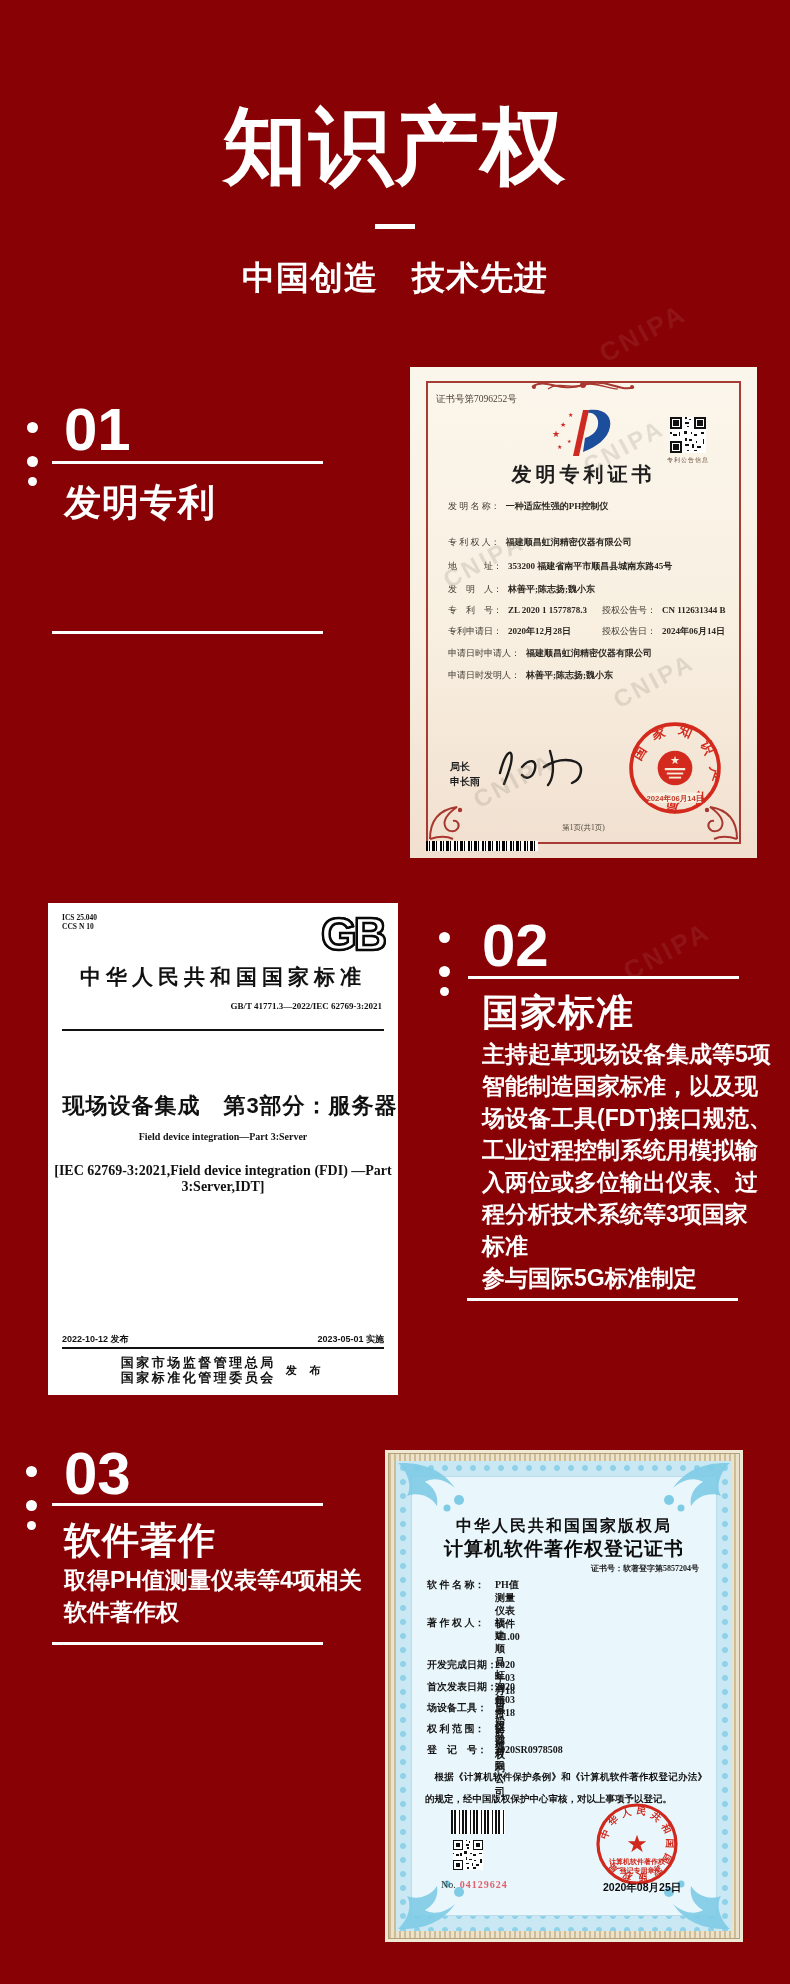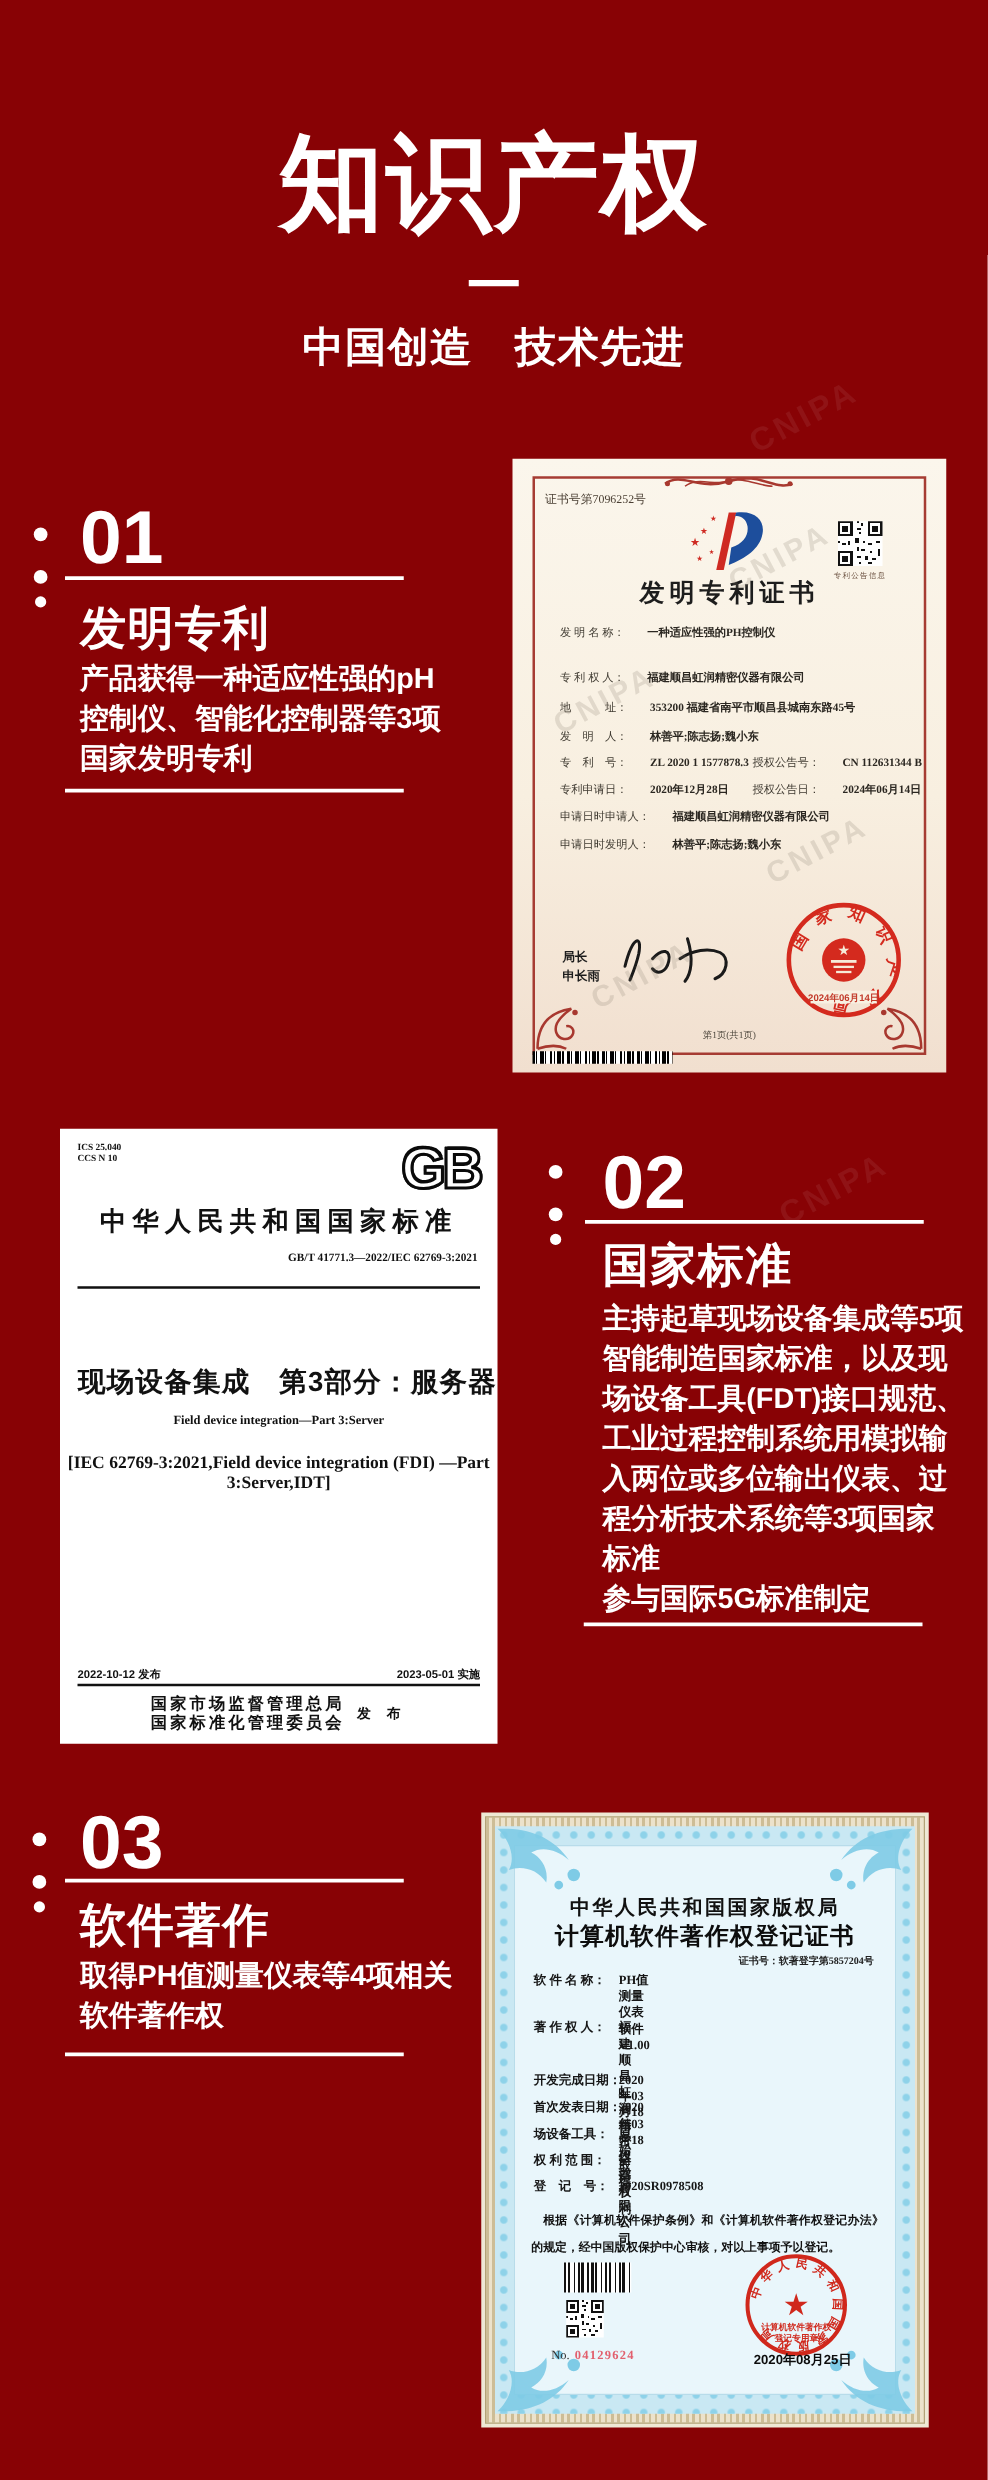--- a/index.html
+++ b/index.html
@@ -53,21 +53,21 @@
   .c1-ornament{position:absolute;left:118px;top:6px;width:110px;height:24px;}
   .c1-corner{position:absolute;width:40px;height:40px;}
   .c1-corner.bl{left:17px;bottom:16px;}
   .c1-corner.br{right:17px;bottom:16px;transform:scaleX(-1);}
   .c1-no{position:absolute;left:26px;top:26px;font-size:9.5px;color:#4a3f33;font-family:"Liberation Serif",serif;}
   .c1-logo{position:absolute;left:140px;top:40px;width:64px;height:52px;}
   .c1-qr{position:absolute;left:260px;top:50px;width:36px;height:36px;}
   .c1-qrlabel{position:absolute;left:250px;top:89px;width:56px;text-align:center;font-size:6px;color:#6b5140;letter-spacing:1px;}
   .c1-title{position:absolute;left:0;right:0;top:94px;text-align:center;font-size:20px;font-weight:bold;letter-spacing:4px;color:#1d1d1d;font-family:"Liberation Serif",serif;}
   .p-row{position:absolute;left:38px;font-size:9px;line-height:11px;color:#3f3a31;white-space:nowrap;font-family:"Liberation Serif",serif;}
-  .p-row .val{color:#2b2721;font-weight:bold;margin-left:18px;}
+  .p-row .val{color:#2b2721;font-weight:bold;margin-left:6px;}
   .pr0{top:134px;} .pr1{top:170px;} .pr2{top:194px;} .pr3{top:217px;}
   .pr4{top:238px;} .pr4b{top:238px;left:192px;}
   .pr5{top:259px;} .pr5b{top:259px;left:192px;}
   .pr6{top:281px;} .pr7{top:303px;}
   .c1-statement{position:absolute;left:30px;top:336px;width:288px;font-size:7.5px;line-height:12px;color:#473c30;text-align:justify;font-family:"Liberation Serif",serif;}
   .c1-director{position:absolute;left:40px;top:392px;font-size:10px;line-height:15px;color:#1c1c1c;font-weight:bold;}
   .c1-sign{position:absolute;left:82px;top:374px;width:108px;height:50px;}
   .c1-seal{position:absolute;left:218px;top:354px;width:94px;height:94px;}
   .c1-page{position:absolute;left:0;right:0;top:456px;text-align:center;font-size:7.5px;color:#4c463c;font-family:"Liberation Serif",serif;}
   .c1-barcode{position:absolute;left:16px;top:474px;width:112px;height:10px;background:repeating-linear-gradient(90deg,#000 0 2px,#fff 2px 3px,#000 3px 4px,#fff 4px 6px,#000 6px 9px,#fff 9px 10px,#000 10px 11px,#fff 11px 14px);}
@@ -127,23 +127,20 @@
 
   <div class="wm wm-bg" style="left:596px;top:318px;">CNIPA</div>
   <div class="wm wm-bg" style="left:620px;top:936px;">CNIPA</div>
 
   <span class="dot s1-d1"></span>
   <span class="dot s1-d2"></span>
   <span class="dot s1-d3"></span>
   <div class="num s1-num">01</div>
   <div class="numline s1-numline"></div>
   <div class="shead s1-head">发明专利</div>
-  <div class="sbody pre s1-body">产品获得一种适应性强的pH
-控制仪、智能化控制器等3项
-国家发明专利</div>
   <div class="divider s1-div"></div>
 
   <span class="dot s2-d1"></span>
   <span class="dot s2-d2"></span>
   <span class="dot s2-d3"></span>
   <div class="num s2-num">02</div>
   <div class="numline s2-numline"></div>
   <div class="shead s2-head">国家标准</div>
   <div class="sbody pre s2-body">主持起草现场设备集成等5项
 智能制造国家标准，以及现

